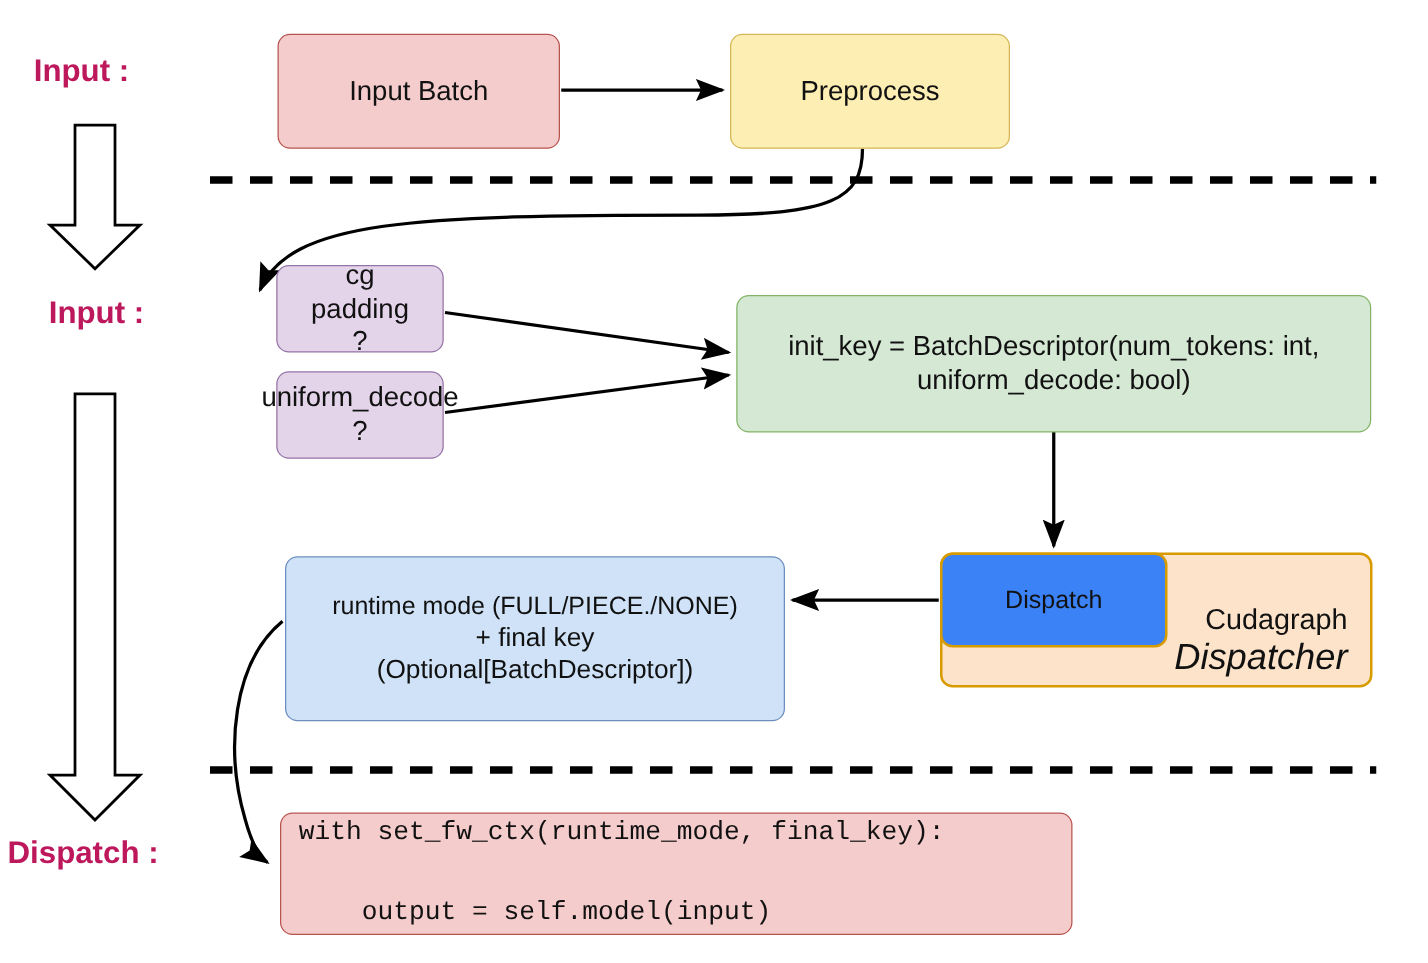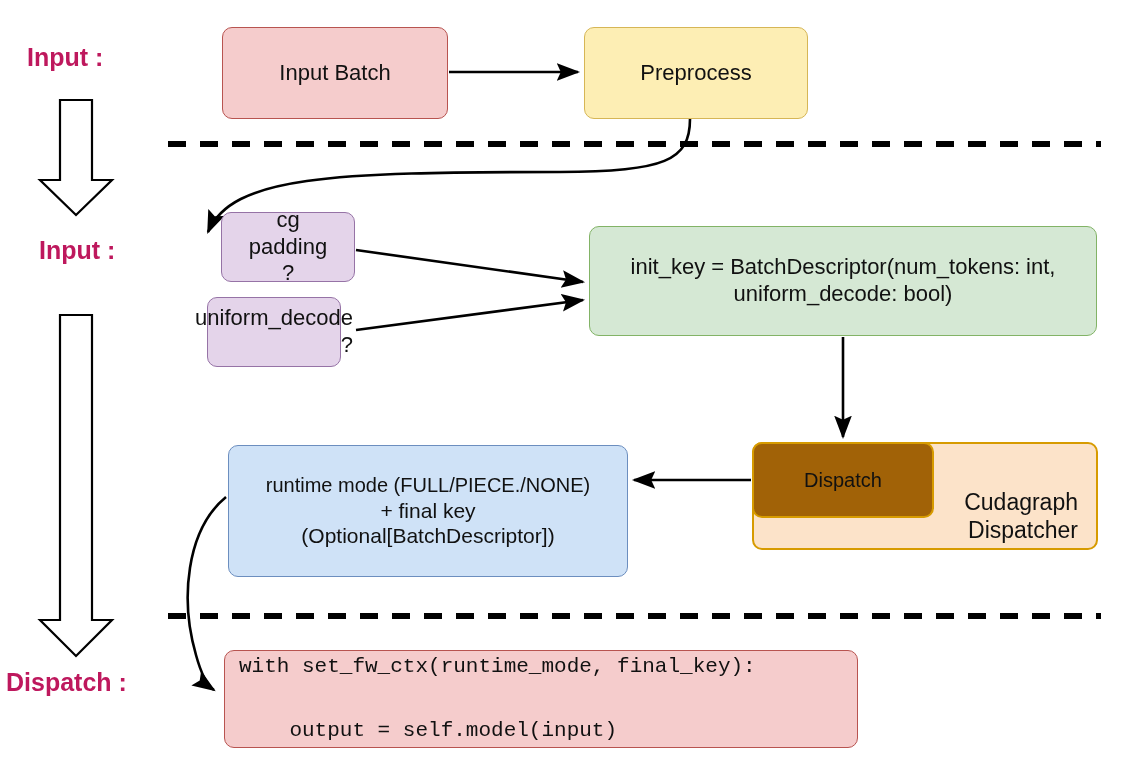--- a/index.html
+++ b/index.html
@@ -46,21 +46,21 @@
     color: #111111;
     line-height: 1.22;
     padding: 4px 22px;
   }
   .node.pink   { background: #f5cccc; border-color: #b85450; }
   .node.yellow { background: #fdeeb4; border-color: #d6b656; }
   .node.purple { background: #e4d4ea; border-color: #9673a6; }
   .node.green  { background: #d5e8d4; border-color: #82b366; }
   .node.blue   { background: #cfe2f7; border-color: #6c8ebf; }
   .node.orange-outer { background: #fce3c9; border-color: #d79b00; border-width: 2px; }
-  .node.orange-inner { background: #a16207; border-color: #d79b00; border-width: 2px; }
+  .node.orange-inner { background: #3b82f6; border-color: #d79b00; border-width: 2px; }
   .node.code {
     background: #f5cccc;
     border-color: #b85450;
     font-family: "Liberation Mono", "DejaVu Sans Mono", monospace;
     font-size: 21px;
     text-align: left;
     justify-content: flex-start;
     white-space: pre;
     line-height: 1.35;
     padding: 10px 14px;
@@ -117,32 +117,32 @@
   </div>
 
   <div class="node purple" style="left:221px; top:212px; width:134px; height:70px;">
     <span class="label">cg padding ?</span>
   </div>
 
   <div class="node yellow" style="left:584px; top:27px; width:224px; height:92px;">
     <span class="label">Preprocess</span>
   </div>
 
-  <div class="node purple" style="left:207px; top:297px; width:134px; height:70px;text-align:right;">
+  <div class="node purple" style="left:221px; top:297px; width:134px; height:70px;">
     <span class="label">uniform_decode ?</span>
   </div>
 
-  <div class="node green" style="left:589px; top:226px; width:508px; height:110px; flex-direction:column;">
+  <div class="node green" style="left:589px; top:236px; width:508px; height:110px; flex-direction:column;">
     <span class="label">init_key = BatchDescriptor(num_tokens: int,</span>
     <span class="label">uniform_decode: bool)</span>
   </div>
 
   <div class="node orange-outer" style="left:752px; top:442px; width:346px; height:108px; justify-content:flex-end; padding-right:18px; flex-direction:column; align-items:flex-end;">
     <span class="label" style="font-size:23px;margin-left:12px;">Cudagraph</span>
-    <span class="label" style="font-size:23px;">Dispatcher</span>
+    <span class="label" style="font-size:29px;font-style:italic;">Dispatcher</span>
   </div>
 
   <div class="node orange-inner" style="left:752px; top:442px; width:182px; height:76px;">
     <span class="label" style="font-size:20px;">Dispatch</span>
   </div>
 
   <div class="node blue" style="left:228px; top:445px; width:400px; height:132px; flex-direction:column;">
     <span class="label" style="font-size:20px;">runtime mode (FULL/PIECE./NONE)</span>
     <span class="label" style="font-size:21px;">+ final key (Optional[BatchDescriptor])</span>
   </div>

